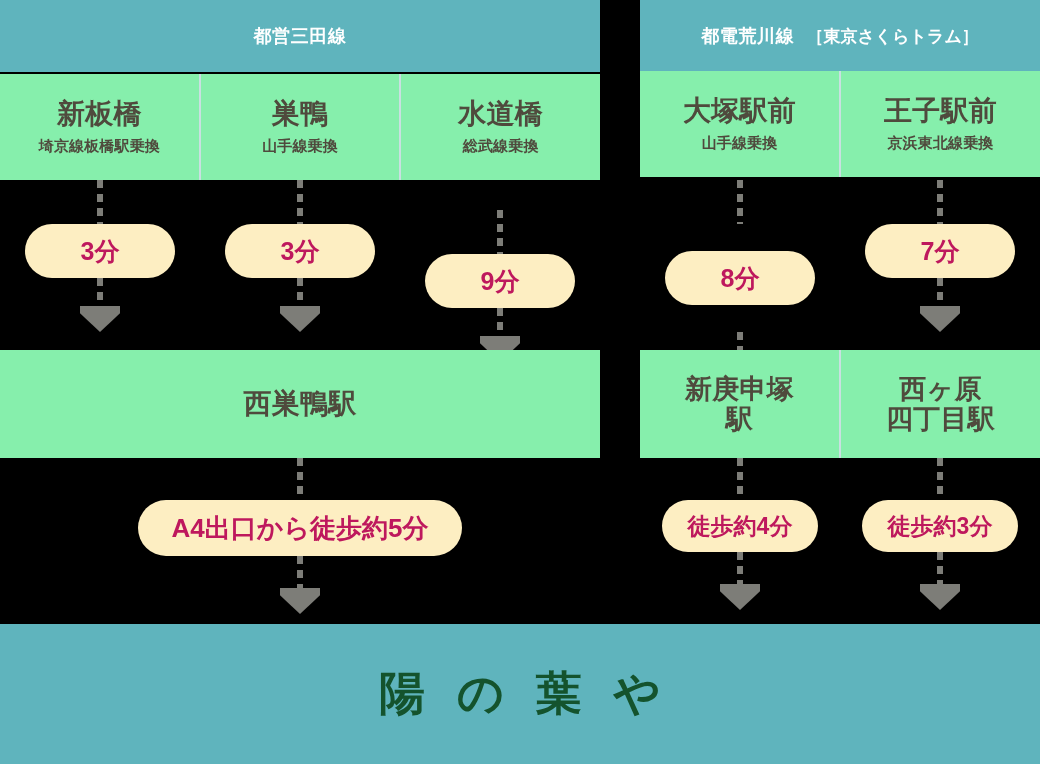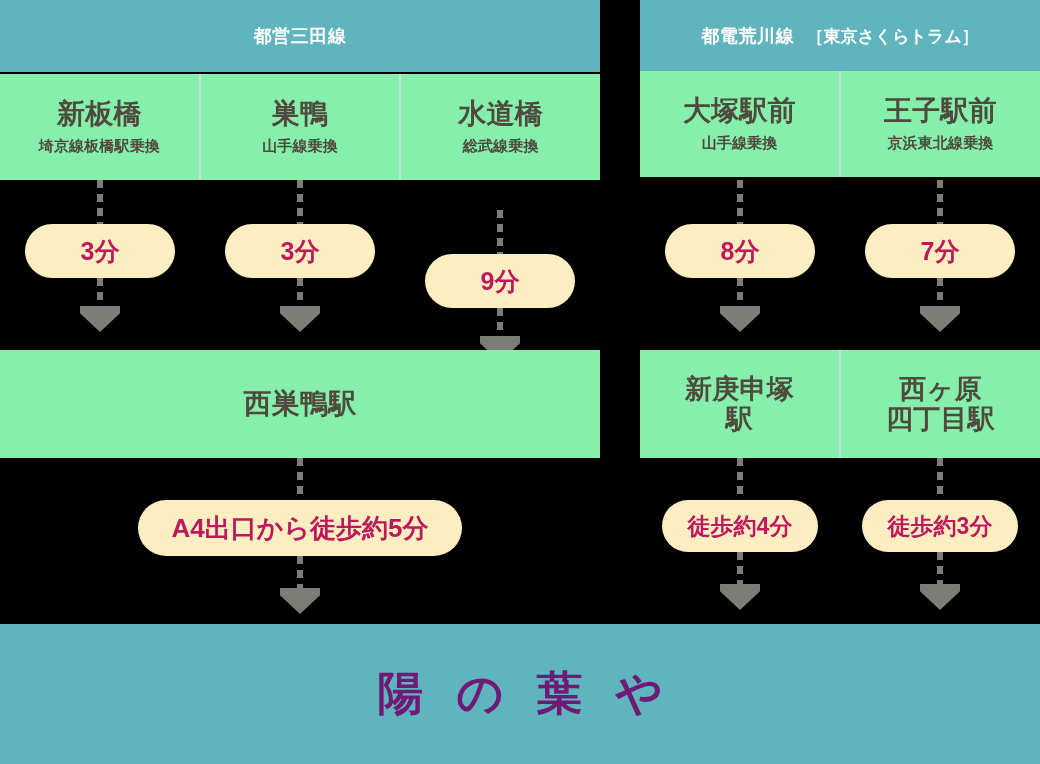--- a/index.html
+++ b/index.html
@@ -46,24 +46,25 @@
   .pill.walk.wide{font-size:26px;padding:0 34px;height:56px;}
   .arrow{
     width:40px;height:26px;
     background:#7d7d78;
     clip-path:polygon(0% 0%,100% 0%,100% 28%,50% 100%,0% 28%);
   }
 
   
   .footer{
     position:absolute;left:0;right:0;
-    background:#5fb4bd;color:#701a75;
+    background:#5fb4bd;color:#14532d;
     display:flex;align-items:center;justify-content:center;
     font-size:46px;font-weight:bold;letter-spacing:.22em;
     text-indent:.22em;
+    font-family:Liberation Serif, serif;
   }
 </style>
 </head>
 <body>
 
 <div id="page">
 
   <div class="band hdr" style="left:0;top:0;width:600px;height:72px;">
     <span class="main">都営三田線</span>
   </div>
@@ -124,21 +125,21 @@
     <div class="cell">
       <div class="name">大塚駅前</div>
       <div class="xfer">山手線乗換</div>
     </div>
     <div class="cell">
       <div class="name">王子駅前</div>
       <div class="xfer">京浜東北線乗換</div>
     </div>
   </div>
 
-  <div class="conn" style="left:640px;top:180px;width:200px;">
+  <div class="conn" style="left:640px;top:180px;width:200px;gap:27px;">
     <div class="stem" style="height:44px;"></div>
     <div class="pill min">8分</div>
     <div class="stem" style="height:28px;"></div>
     <div class="arrow"></div>
   </div>
   <div class="conn" style="left:840px;top:180px;width:200px;">
     <div class="stem" style="height:44px;"></div>
     <div class="pill min">7分</div>
     <div class="stem" style="height:28px;"></div>
     <div class="arrow"></div>

